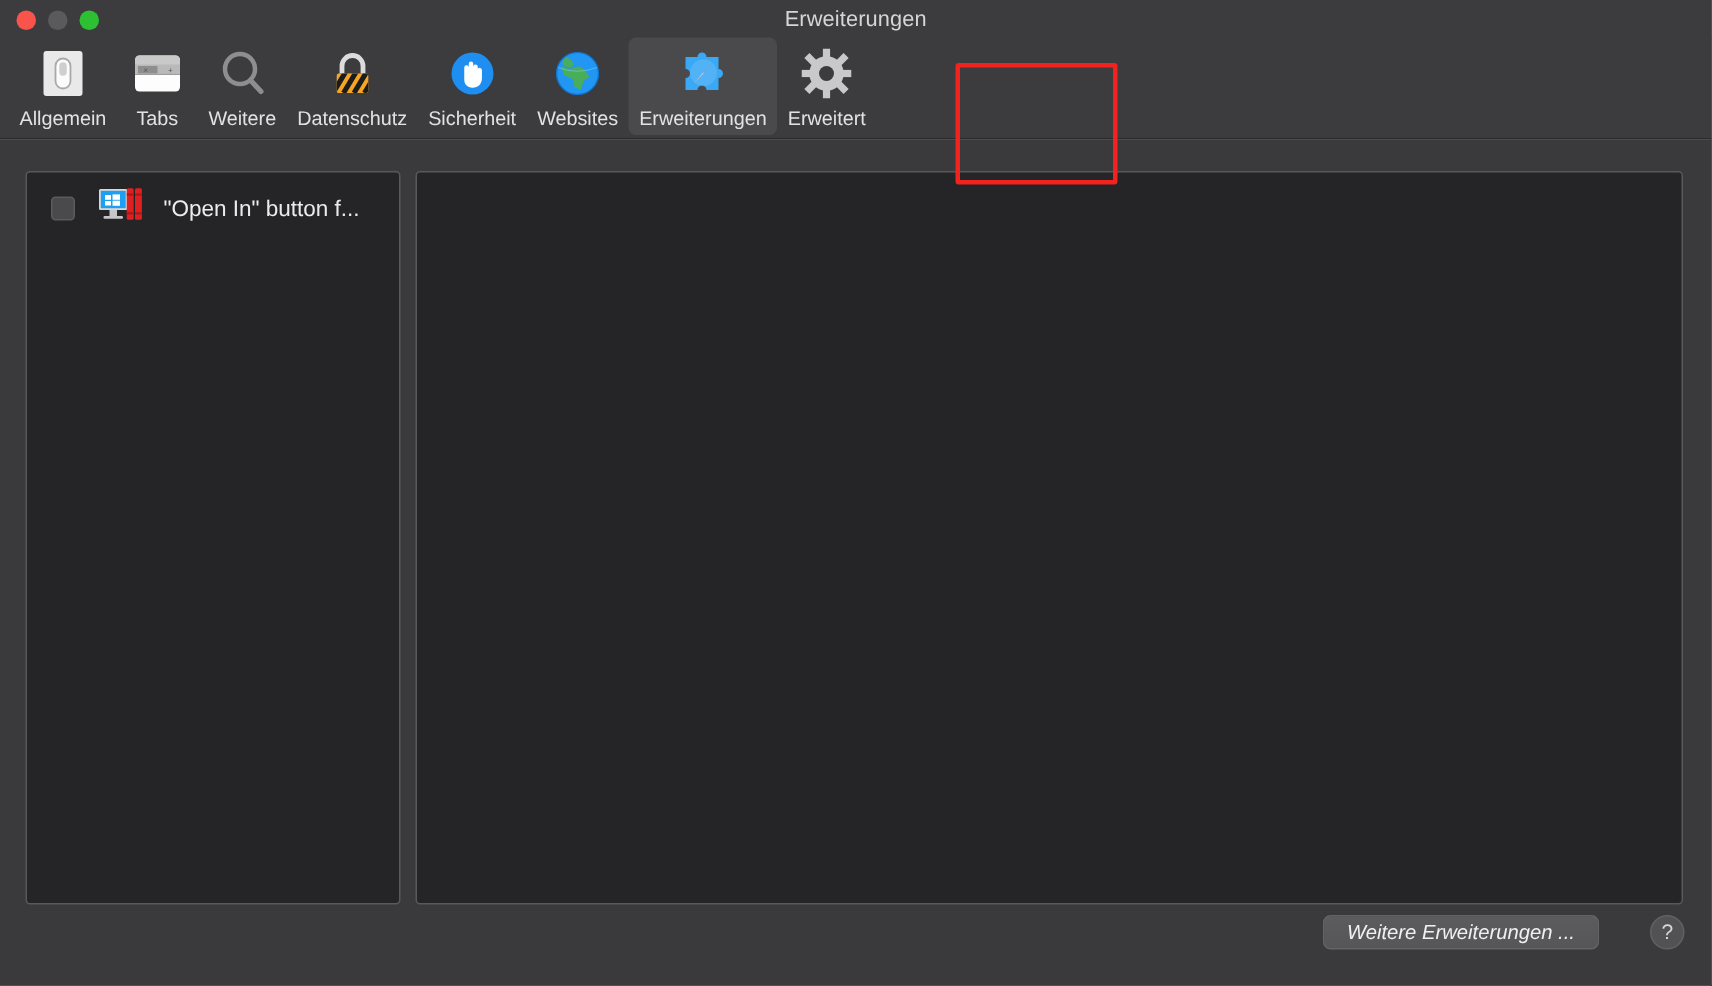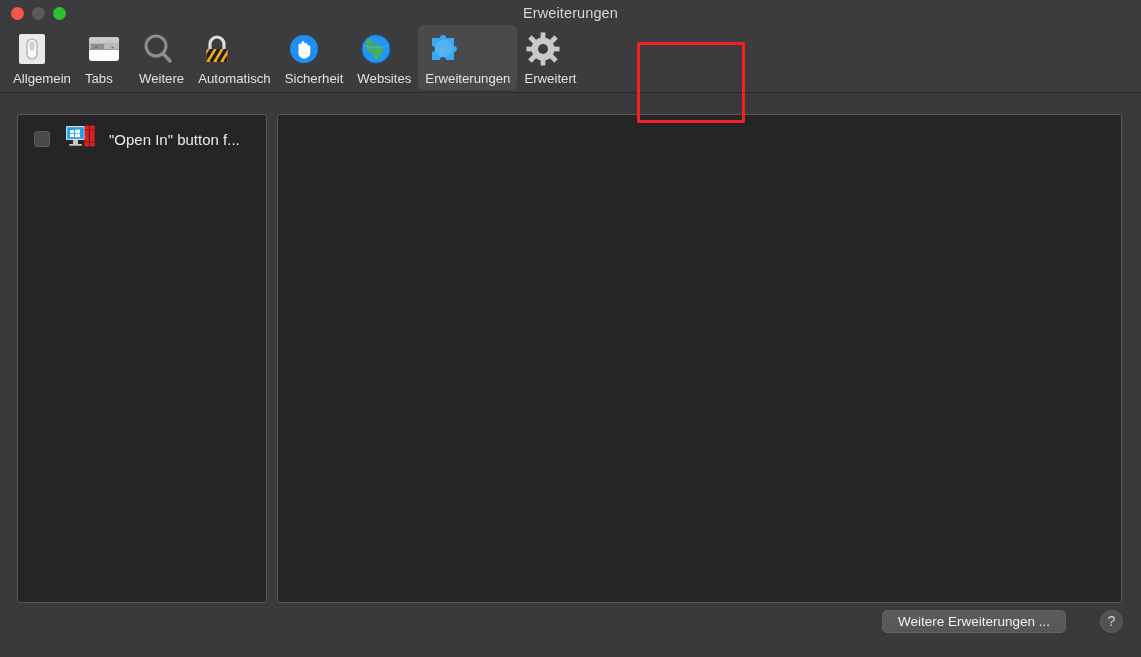--- a/index.html
+++ b/index.html
@@ -68,20 +68,21 @@
   .toolbar-inner {
     position: absolute;
     left: 6px; top: 0;
     display: flex;
     align-items: flex-start;
   }
   .tb-item {
     position: relative;
     display: flex;
     flex-direction: column;
+    align-items: center;
     justify-content: flex-start;
     padding: 5px 7px 3px 7px;
     border-radius: 5px;
     min-width: 54px;
     cursor: default;
   }
   .tb-item.selected { background: #4a4a4c; }
   .tb-icon {
     width: 38px; height: 38px;
     display: flex;
@@ -179,20 +180,21 @@
     height: 23px;
     padding: 0 15px;
     background: linear-gradient(to bottom, #5c5c5f, #565659);
     border: 1px solid #646467;
     border-radius: 5px;
     color: #f0f0f0;
     font-size: 13.5px;
     line-height: 21px;
     white-space: nowrap;
     cursor: default;
+    font-style: italic;
   }
   .help-btn {
     position: absolute;
     right: 18px; top: 7px;
     width: 23px; height: 23px;
     border-radius: 50%;
     background: #525255;
     border: 1px solid #616164;
     color: #d5d5d5;
     font-size: 14px;
@@ -268,21 +270,21 @@
                 <line x1="11" y1="30" x2="20" y2="15"></line>
                 <line x1="18" y1="30" x2="27" y2="15"></line>
                 <line x1="25" y1="30" x2="34" y2="15"></line>
               </g>
             </g>
             <clipPath id="lockclip">
                 <rect x="6.5" y="17" width="21" height="13" rx="1.5"></rect>
               </clipPath>
           </svg>
         </span>
-        <span class="tb-label">Automatisch</span>
+        <span class="tb-label">Datenschutz</span>
       </div>
 
       <div class="tb-item">
         <span class="tb-icon">
           <svg width="34" height="34" viewBox="0 0 34 34">
             <circle cx="17" cy="17" r="14" fill="#1f8ef1"></circle>
             <path d="M11.5 18.5 v-5.5 a1.5 1.5 0 0 1 3 0 v-2.5 a1.5 1.5 0 0 1 3 0 v2 a1.5 1.5 0 0 1 3 0 v1.5 a1.5 1.5 0 0 1 2.8 0.6 v5.4 c0 4-2.6 6.5-6.2 6.5 s-5.6-2.4-5.6-5.5z" fill="#ffffff"></path>
           </svg>
         </span>
         <span class="tb-label">Sicherheit</span>

